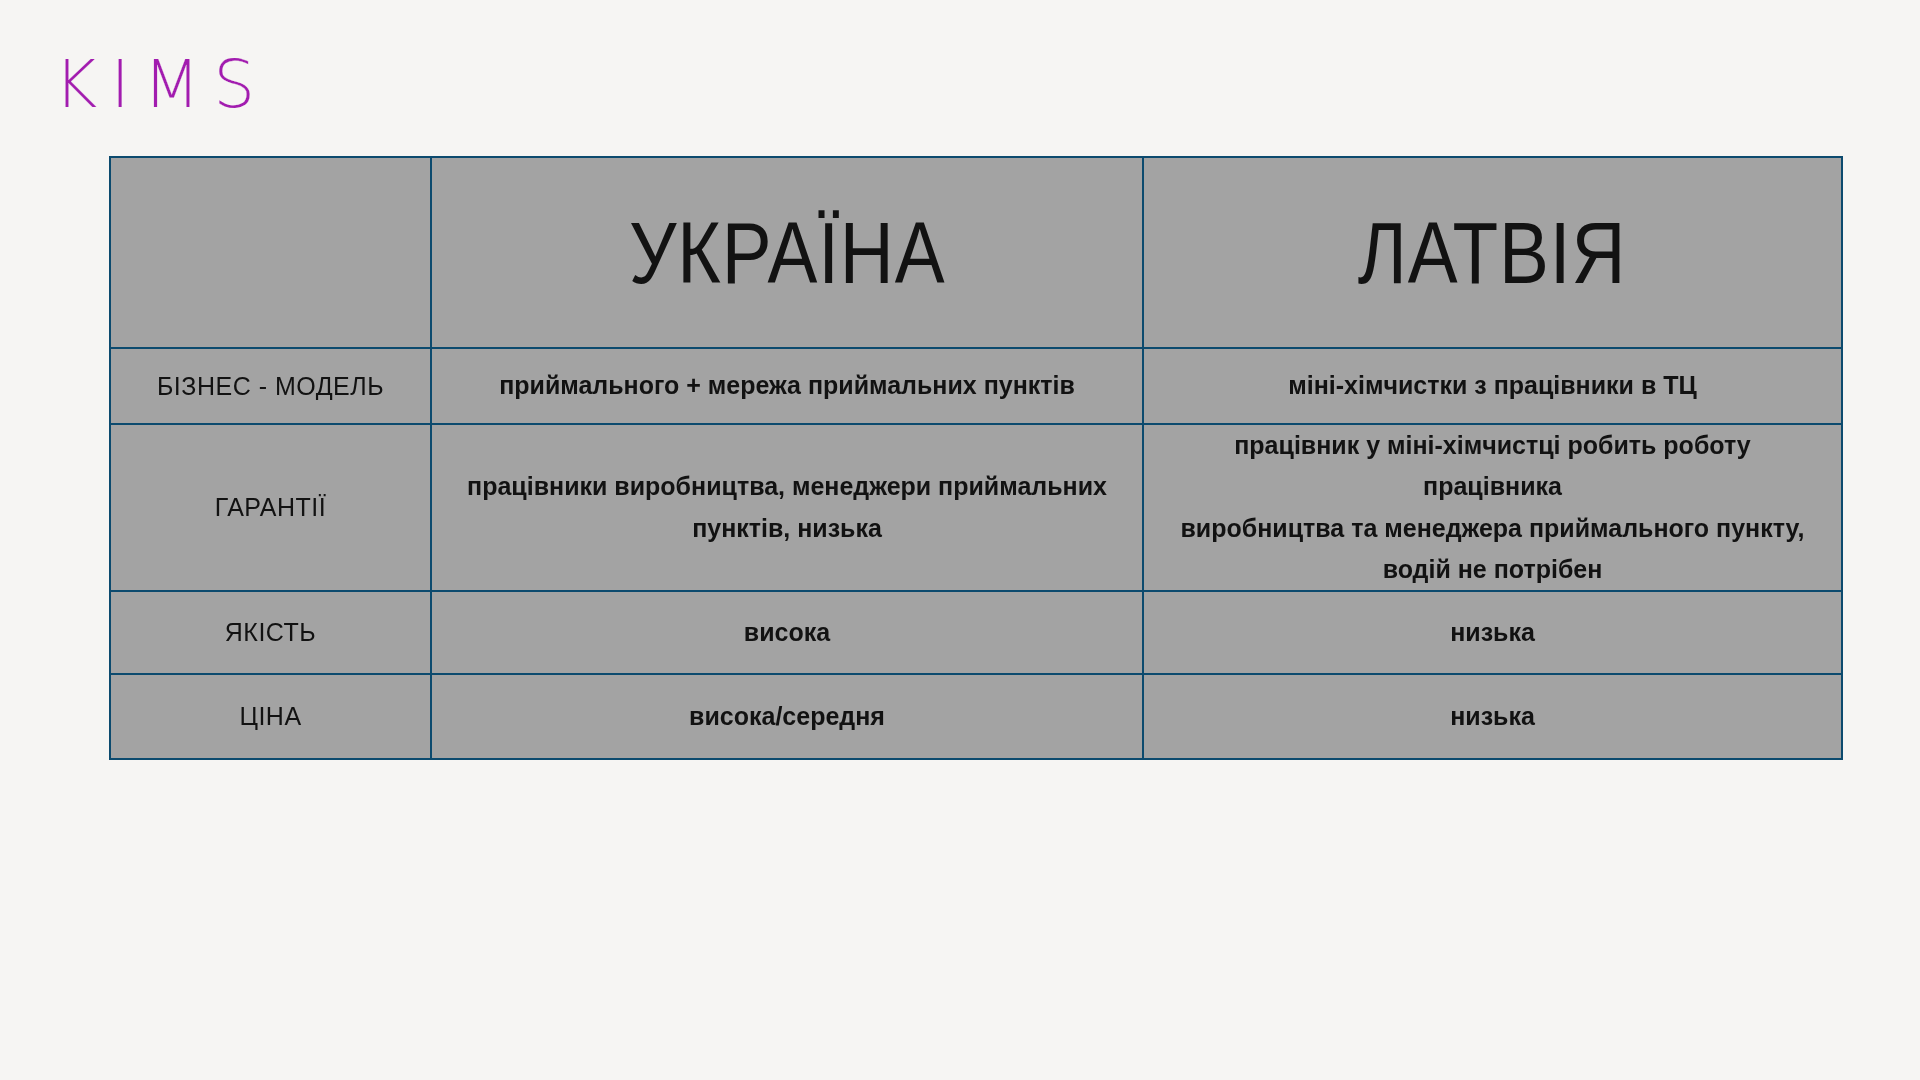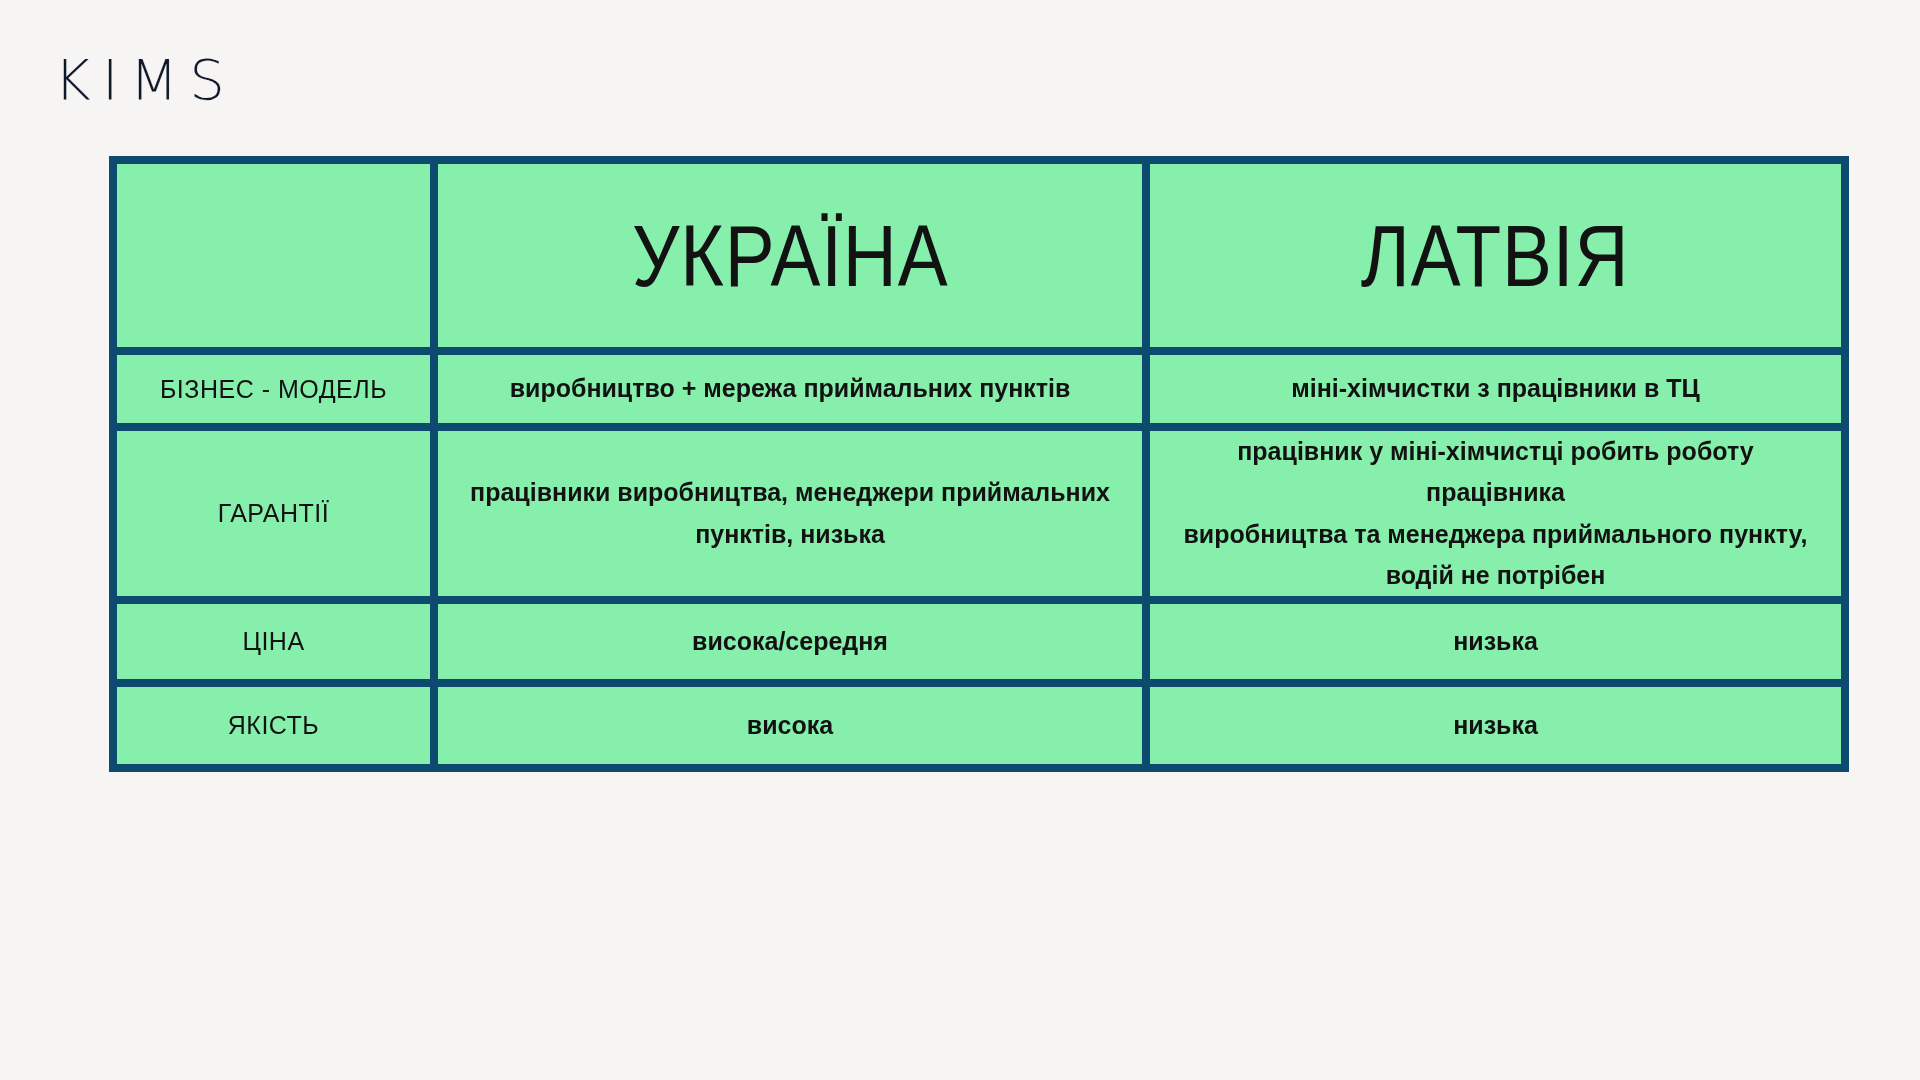--- a/index.html
+++ b/index.html
@@ -11,38 +11,38 @@
     background: #f6f5f3;
     color: #121212;
     font-family: "Liberation Sans", sans-serif;
     position: relative;
   }
   .logo {
     position: absolute;
     left: 54px; top: 52px;
     font-family: "DejaVu Sans", "Liberation Sans", sans-serif;
     font-weight: 200;
-    font-size: 56px;
+    font-size: 66px;
     line-height: 1;
     letter-spacing: 0.20em;
-    color: #0f172a;
+    color: #a21caf;
     -webkit-text-stroke: 0.2px #f6f5f3; 
   }
   table.cmp {
     position: absolute;
     left: 109px; top: 156px;
     width: 1732px;
     border-collapse: collapse;
     table-layout: fixed;
   }
   table.cmp th, table.cmp td {
-    border: 8px solid #0c4a6e;
+    border: 2px solid #0c4a6e;
     text-align: center;
     vertical-align: middle;
-    background: #86efac;
+    background: #a3a3a3;
   }
   thead tr { height: 191px; }
   tbody tr:nth-child(1) { height: 76px; }
   tbody tr:nth-child(2) { height: 154px; }
   tbody tr:nth-child(3) { height: 83px; }
   tbody tr:nth-child(4) { height: 85px; }
   tbody tr:nth-child(5) { height: 84px; }
   tbody tr:nth-child(6) { height: 84px; }
   th.country {
     font-size: 88px;
@@ -86,35 +86,35 @@
         <span class="hdr-txt">УКРАЇНА</span>
       </th>
       <th class="country">
         <span class="hdr-txt">ЛАТВІЯ</span>
       </th>
     </tr>
   </thead>
   <tbody>
     <tr>
       <td class="lbl">БІЗНЕС - МОДЕЛЬ</td>
-      <td class="val">виробництво + мережа приймальних пунктів</td>
+      <td class="val">приймального + мережа приймальних пунктів</td>
       <td class="val">міні-хімчистки з працівники в ТЦ</td>
     </tr>
     <tr>
       <td class="lbl">ГАРАНТІЇ</td>
       <td class="val">працівники виробництва, менеджери приймальних
 пунктів, низька</td>
       <td class="val">працівник у міні-хімчистці робить роботу працівника
 виробництва та менеджера приймального пункту,
 водій не потрібен</td>
     </tr>
     <tr>
-      <td class="lbl">ЦІНА</td>
-      <td class="val">висока/середня</td>
+      <td class="lbl">ЯКІСТЬ</td>
+      <td class="val">висока</td>
       <td class="val">низька</td>
     </tr>
     <tr>
-      <td class="lbl">ЯКІСТЬ</td>
-      <td class="val">висока</td>
+      <td class="lbl">ЦІНА</td>
+      <td class="val">висока/середня</td>
       <td class="val">низька</td>
     </tr>
   </tbody>
 </table>
 
 </body></html>

